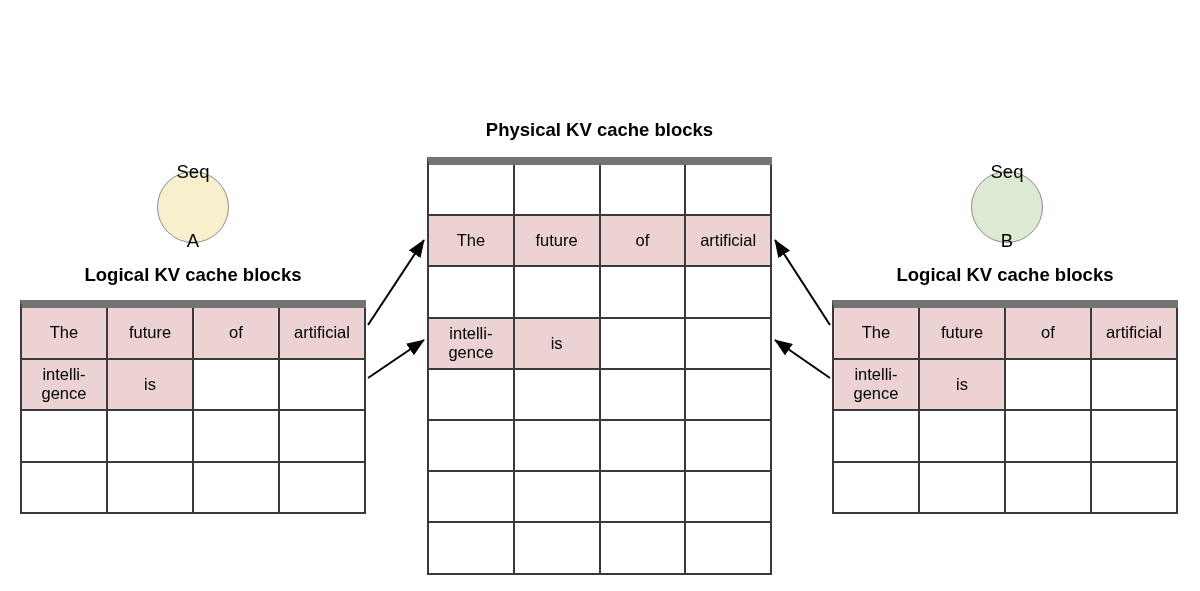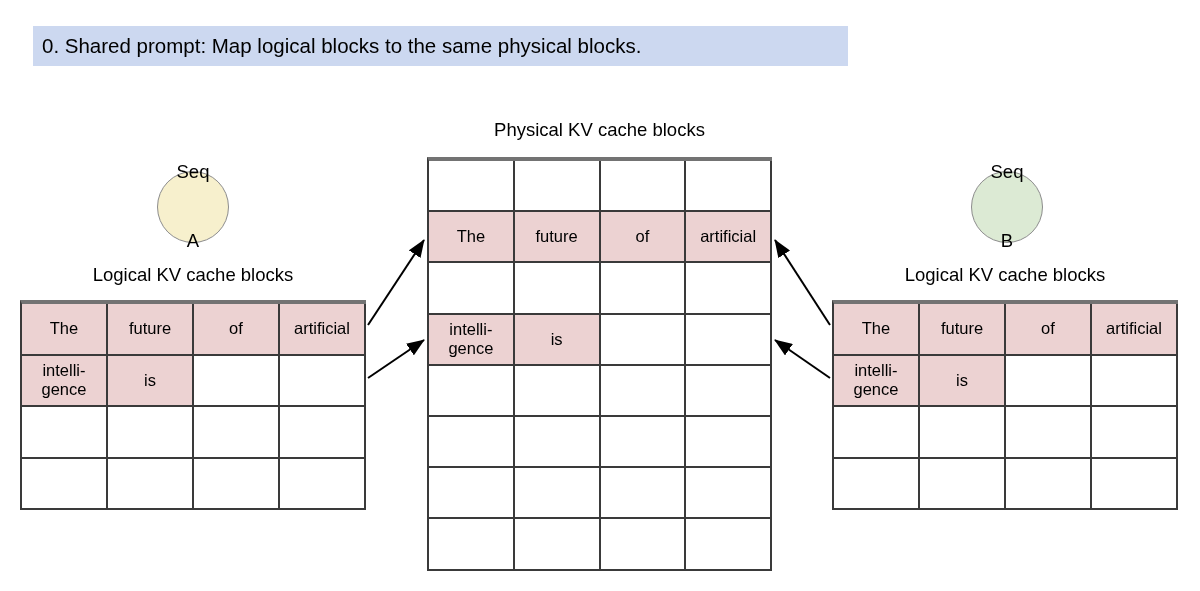--- a/index.html
+++ b/index.html
@@ -39,20 +39,21 @@
     white-space: nowrap;
   }
 
   
   .caption {
     position: absolute;
     font-size: 18.5px;
     line-height: 1;
     white-space: nowrap;
     color: #000;
+    font-weight: bold;
   }
   #physical-caption { left: 427px; top: 121px; width: 345px; text-align: center; }
   #left-caption     { left: 20px;  top: 266px; width: 346px; text-align: center; }
   #right-caption    { left: 832px; top: 266px; width: 346px; text-align: center; }
 
   
   .seq-badge {
     position: absolute;
     width: 72px;
     height: 72px;
@@ -68,21 +69,21 @@
     gap: 48px;
   }
   #seq-a-badge { left: 157px; top: 171px; background: #f7f0cd; }
   #seq-b-badge { left: 971px; top: 171px; background: #dcead4; }
 
   
   .kv-grid {
     position: absolute;
     display: grid;
     grid-template-columns: repeat(4, 1fr);
-    border-top: 4px solid #737373;
+    border-top: 8px solid #737373;
     border-left: 2px solid #3a3a3a;
     box-sizing: border-box;
     background: #ffffff;
   }
   .kv-cell {
     border-right: 2px solid #3a3a3a;
     border-bottom: 2px solid #3a3a3a;
     box-sizing: border-box;
     display: flex;
     align-items: center;
@@ -107,23 +108,20 @@
     width: 1200px;
     height: 591px;
     pointer-events: none;
   }
 </style>
 </head>
 <body>
 
 <div id="stage">
 
-  <div id="title-banner">
-    <span class="title-text">0. Shared prompt: Map logical blocks to the same physical blocks.</span>
-  </div>
 
   <div class="caption" id="physical-caption">Physical KV cache blocks</div>
   <div class="caption" id="left-caption">Logical KV cache blocks</div>
   <div class="caption" id="right-caption">Logical KV cache blocks</div>
 
   <div class="seq-badge" id="seq-a-badge">
     <span>Seq</span>
     <span>A</span>
   </div>
   <div class="seq-badge" id="seq-b-badge">

